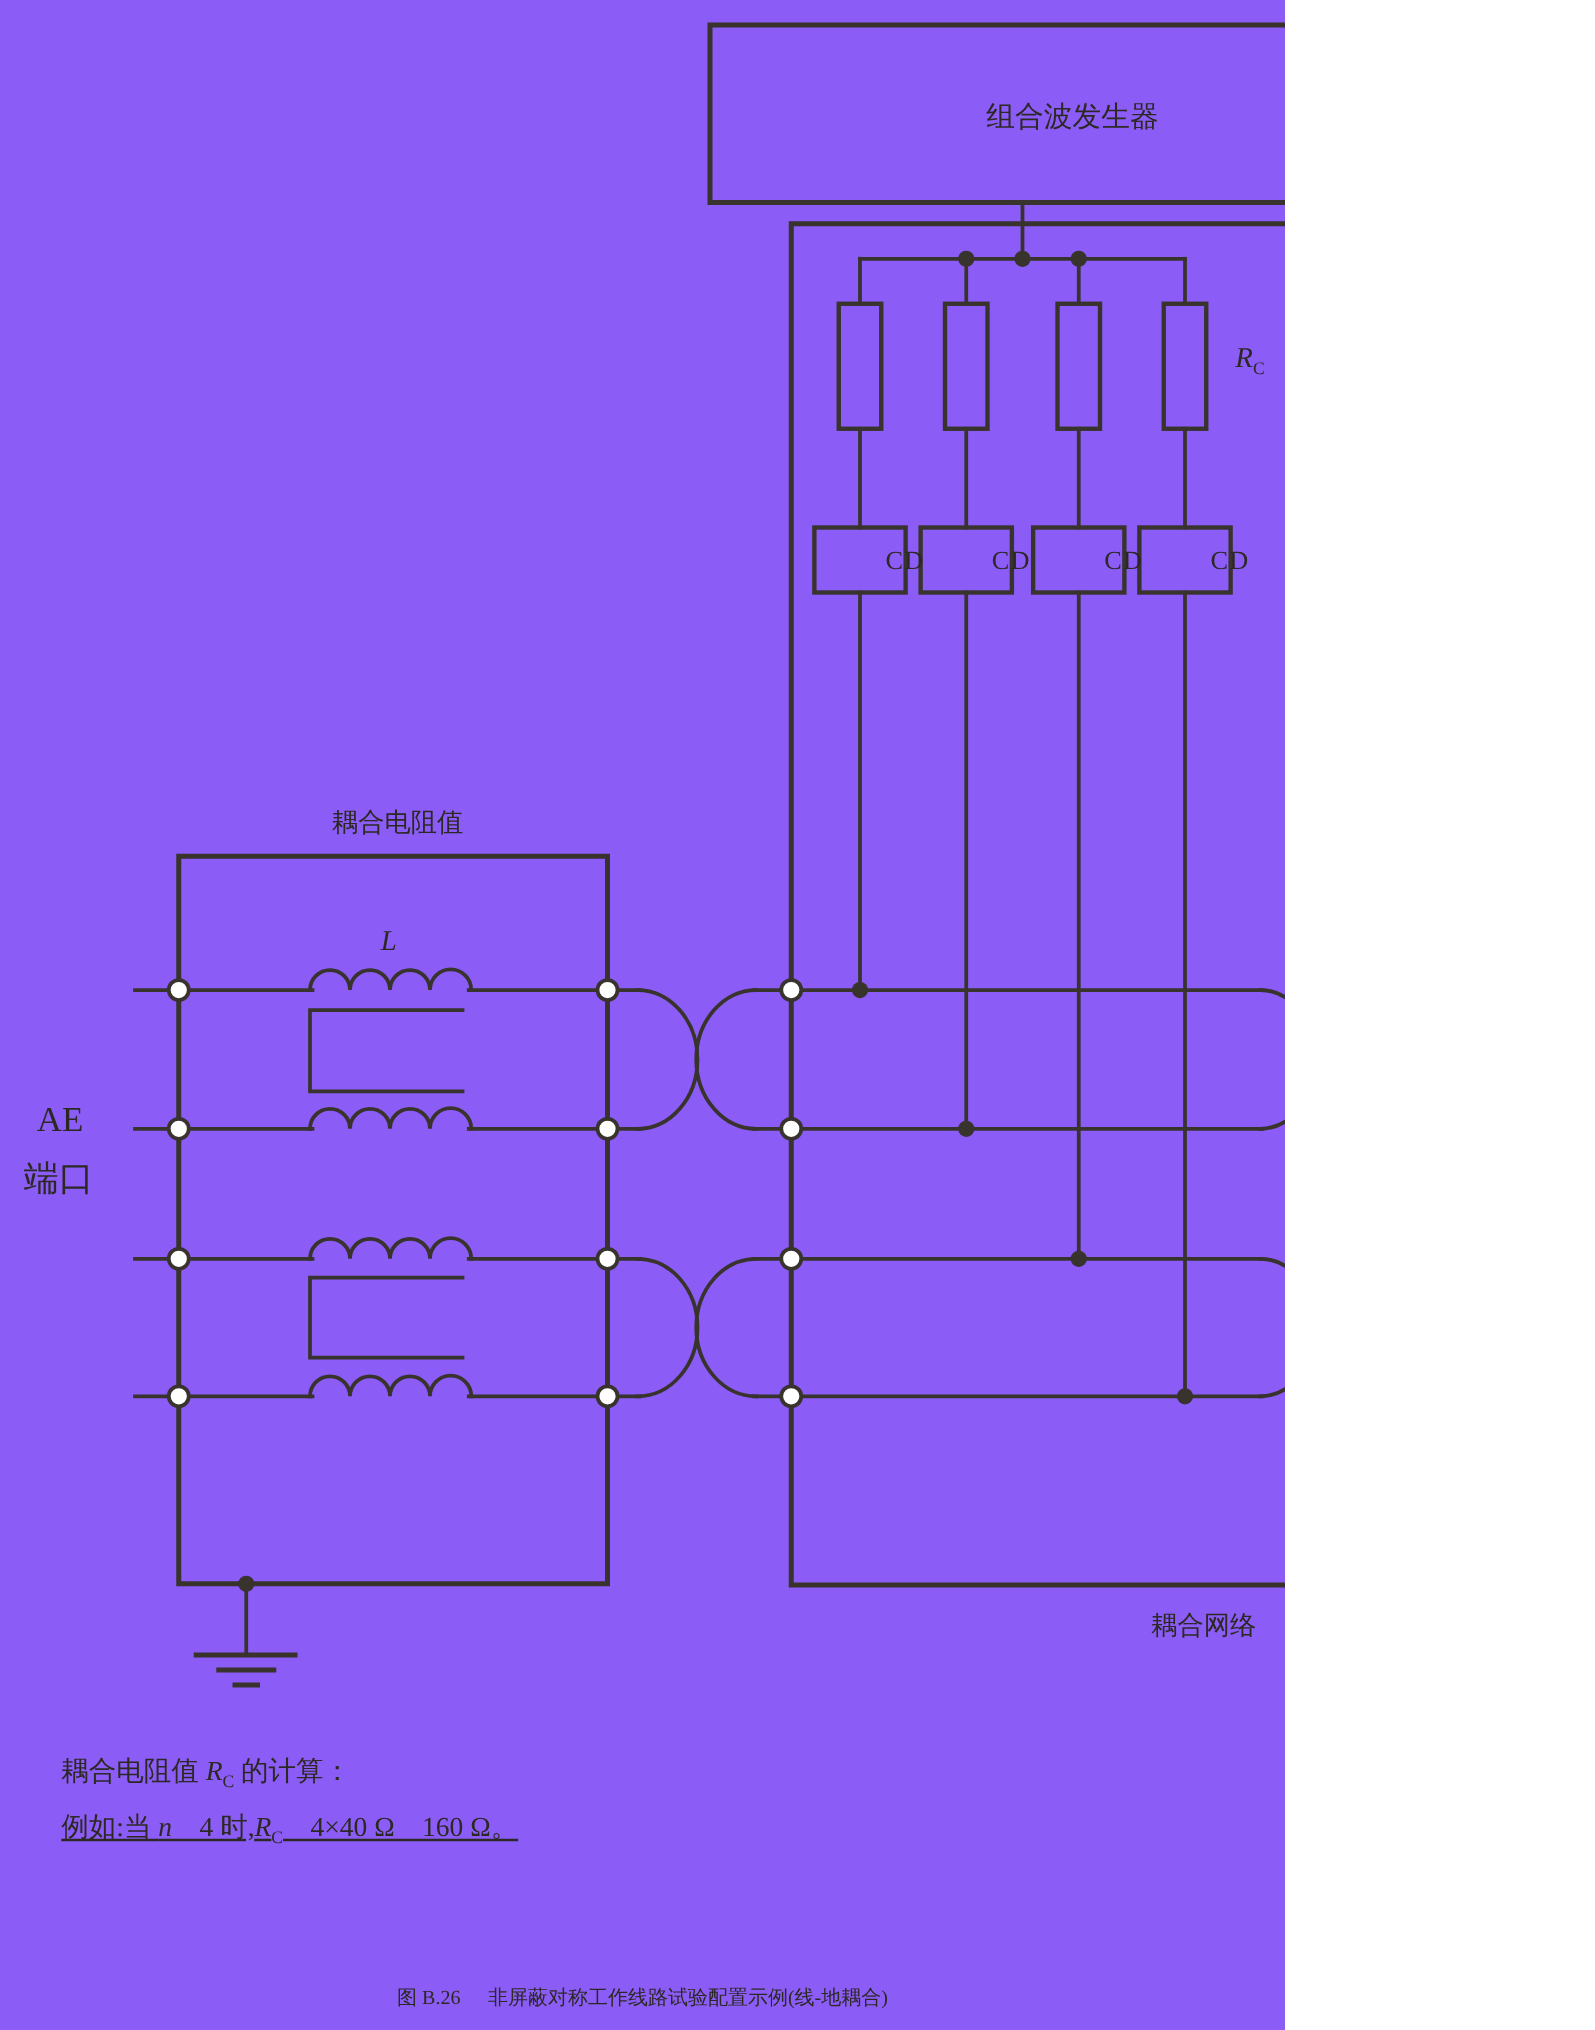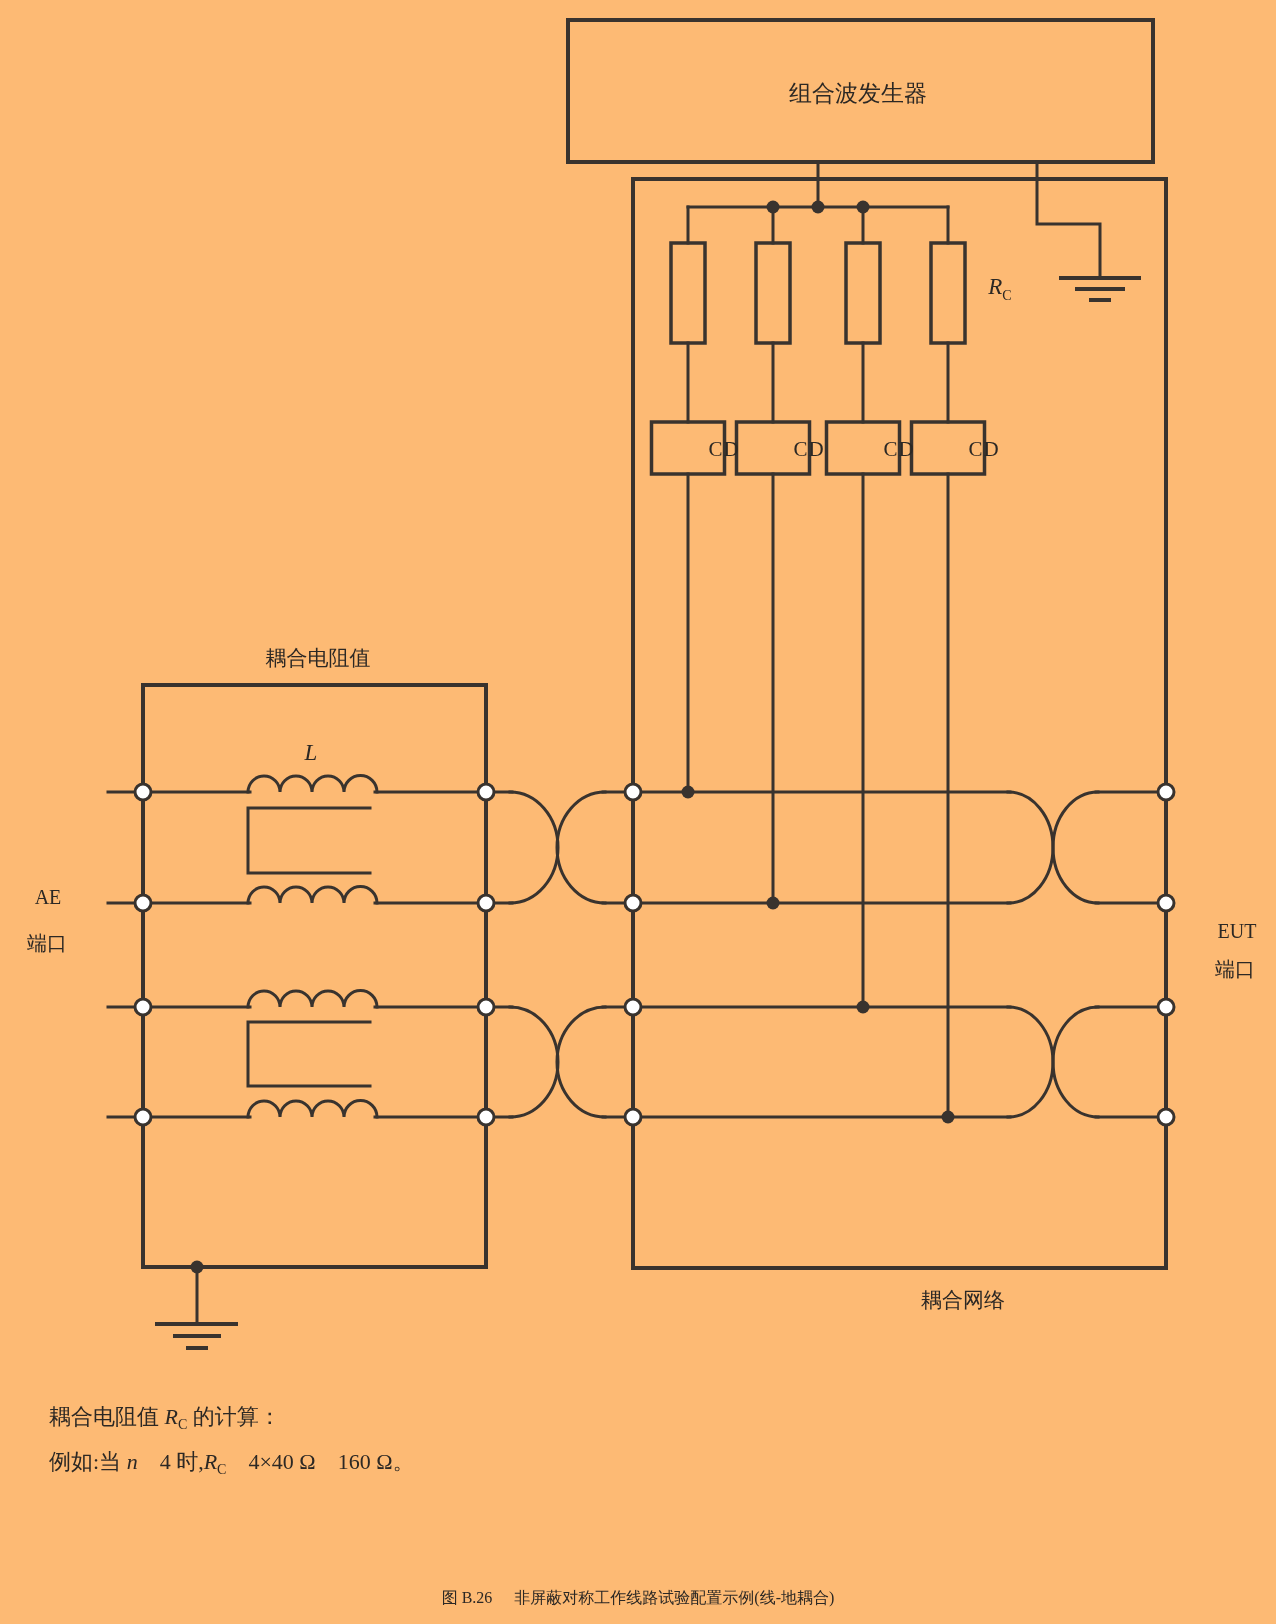--- a/index.html
+++ b/index.html
@@ -1,22 +1,22 @@
 <!DOCTYPE html>
 <html><head>
 <meta charset="utf-8">
 <style>
   html,body{margin:0;padding:0;background:#ffffff;}
-  #page{position:relative;width:1276px;height:1624px;background:#fdba74;overflow:hidden;
+  #page{position:relative;width:1028px;height:1624px;background:#8b5cf6;overflow:hidden;
         font-family:"Liberation Serif","DejaVu Serif",serif;color:#2c2824;}
   #diagram-svg{position:absolute;left:0;top:0;}
   .lbl{position:absolute;transform:translate(-50%,-50%);white-space:nowrap;
        font-family:"Liberation Serif","DejaVu Serif",serif;color:#2c2824;}
   .f21{font-size:21px;}
-  .f20{font-size:20px;}
+  .f20{font-size:28px;}
   .f23{font-size:23px;}
   .it{font-style:italic;}
   .lbl sub{font-size:14px;font-style:normal;}
   .cd-lbl{font-size:21px;letter-spacing:1px;margin-left:36px;}
   .note-line{position:absolute;left:49px;font-size:22px;white-space:nowrap;color:#2c2824;}
   .note-line .sym{font-style:italic;}
   .note-line sub{font-size:14px;}
   .caption{position:absolute;left:50%;transform:translateX(-50%);top:1588px;
            font-size:16px;font-weight:normal;white-space:nowrap;color:#2c2824;}
   .caption .cap-title{margin-left:22px;}
@@ -178,19 +178,19 @@
   <div class="lbl cd-lbl" style="left:948px;top:449px;">CD</div>
 
   <div class="lbl f20" style="left:48px;top:897px;">AE</div>
   <div class="lbl f20" style="left:47px;top:943px;">端口</div>
 
   <div class="lbl f20" style="left:1237px;top:931px;">EUT</div>
   <div class="lbl f20" style="left:1235px;top:969px;">端口</div>
 
   <div class="note-line" style="top:1402px;"><span>耦合电阻值 </span><span class="sym">R</span><sub>C</sub><span> 的计算：</span></div>
 
-  <div class="note-line" style="top:1447px;"><span>例如:当 </span><span class="sym">n</span><span>　4 时,</span><span class="sym">R</span><sub>C</sub><span>　4×40 Ω　160 Ω。</span></div>
+  <div class="note-line" style="top:1447px;text-decoration:underline;"><span>例如:当 </span><span class="sym">n</span><span>　4 时,</span><span class="sym">R</span><sub>C</sub><span>　4×40 Ω　160 Ω。</span></div>
 
 
 
   <div class="caption"><span class="cap-label">图 B.26</span><span class="cap-title">非屏蔽对称工作线路试验配置示例(线-地耦合)</span></div>
 
 </div>
 
 </body></html>

